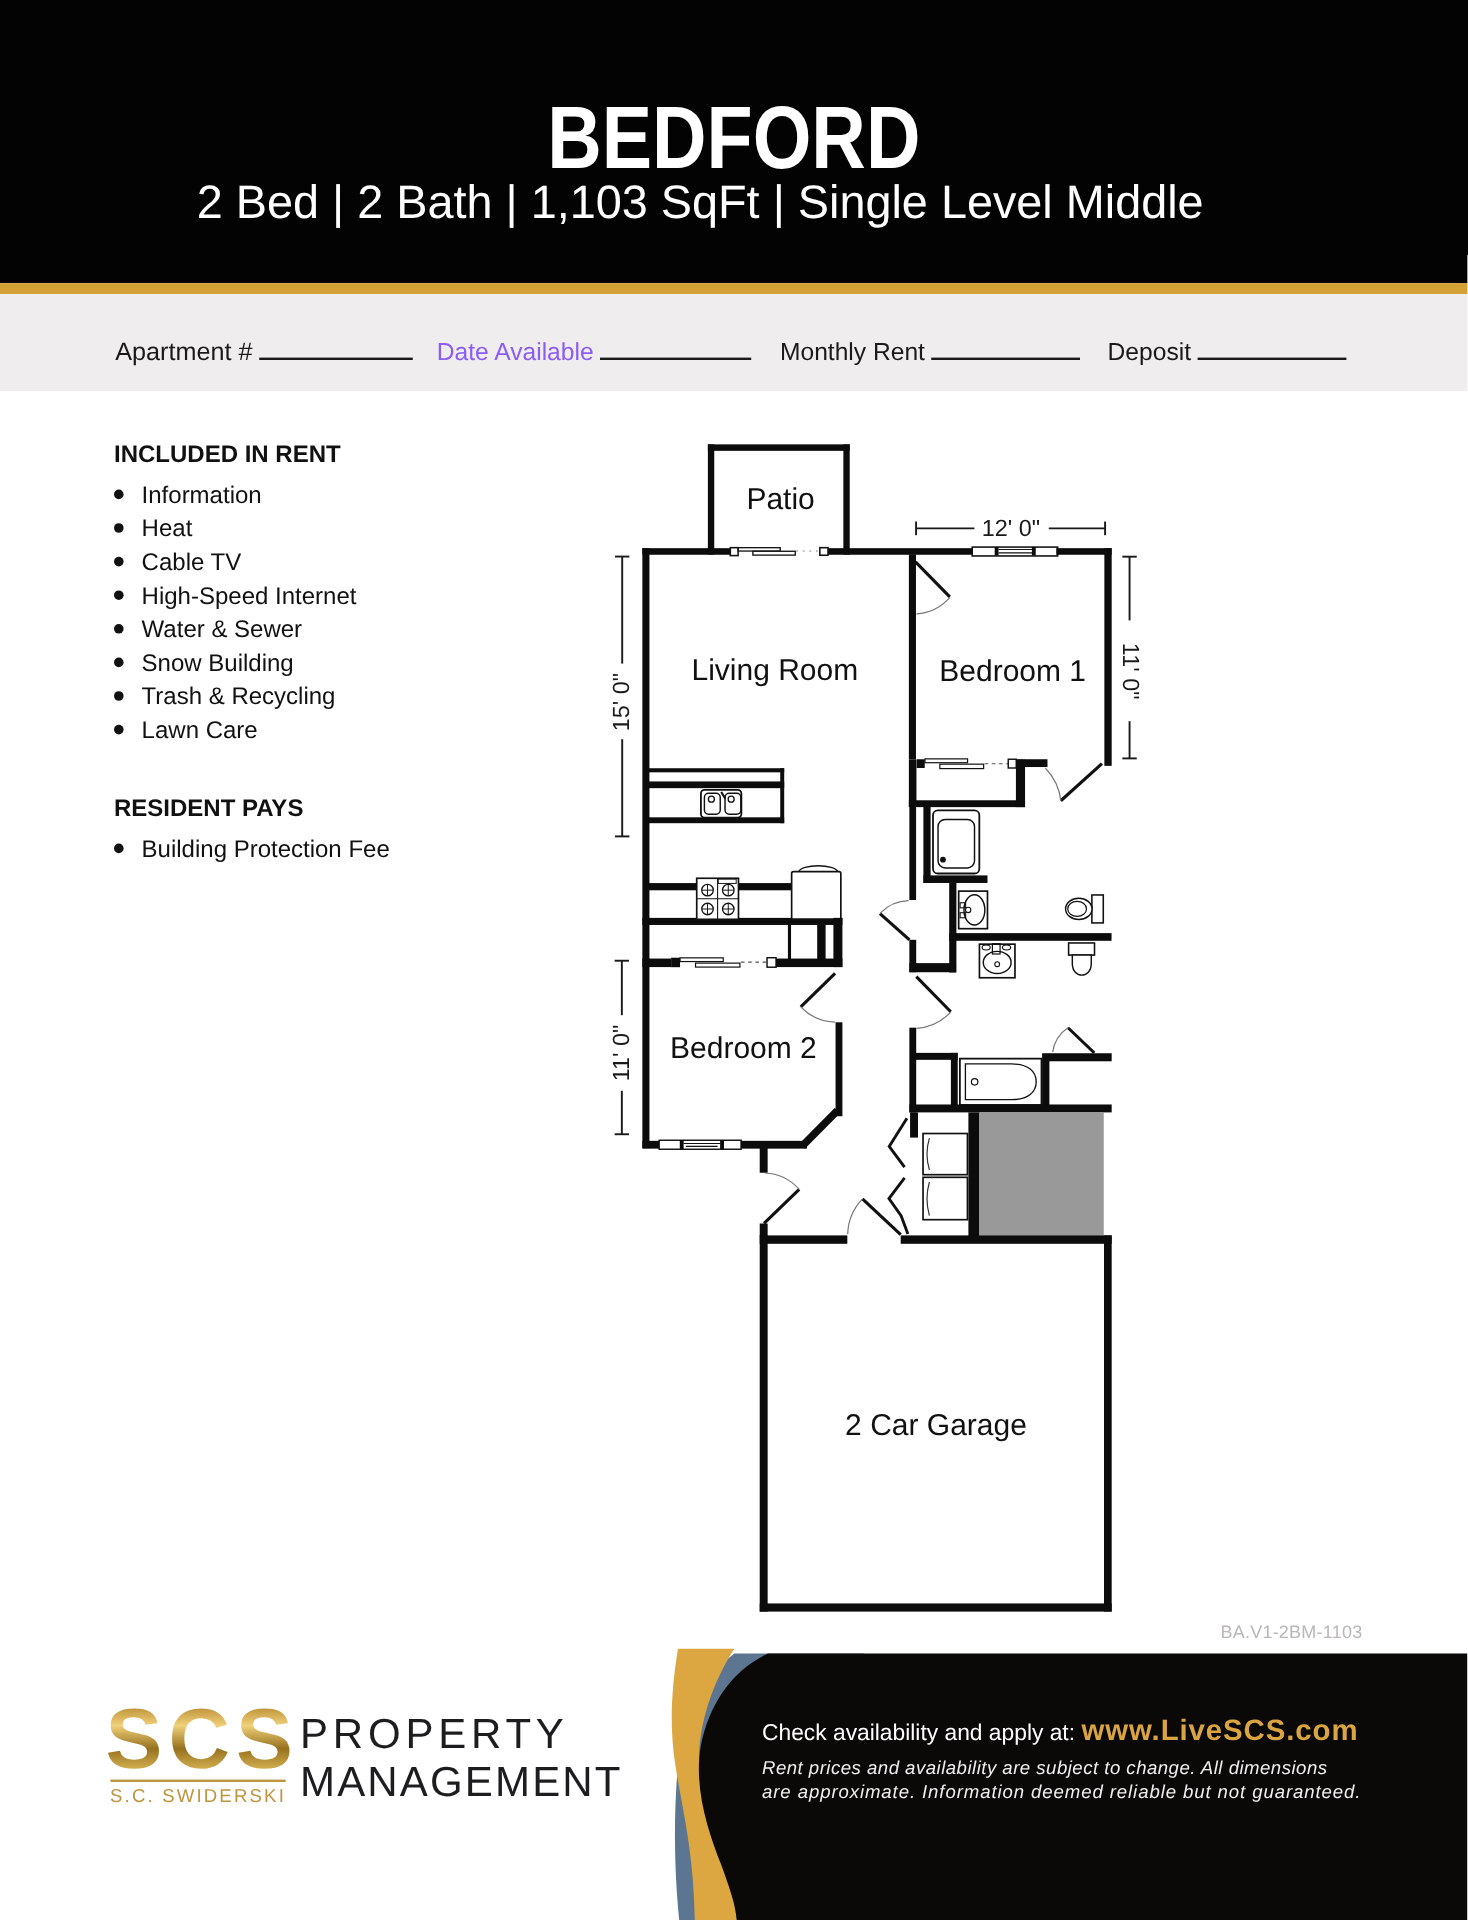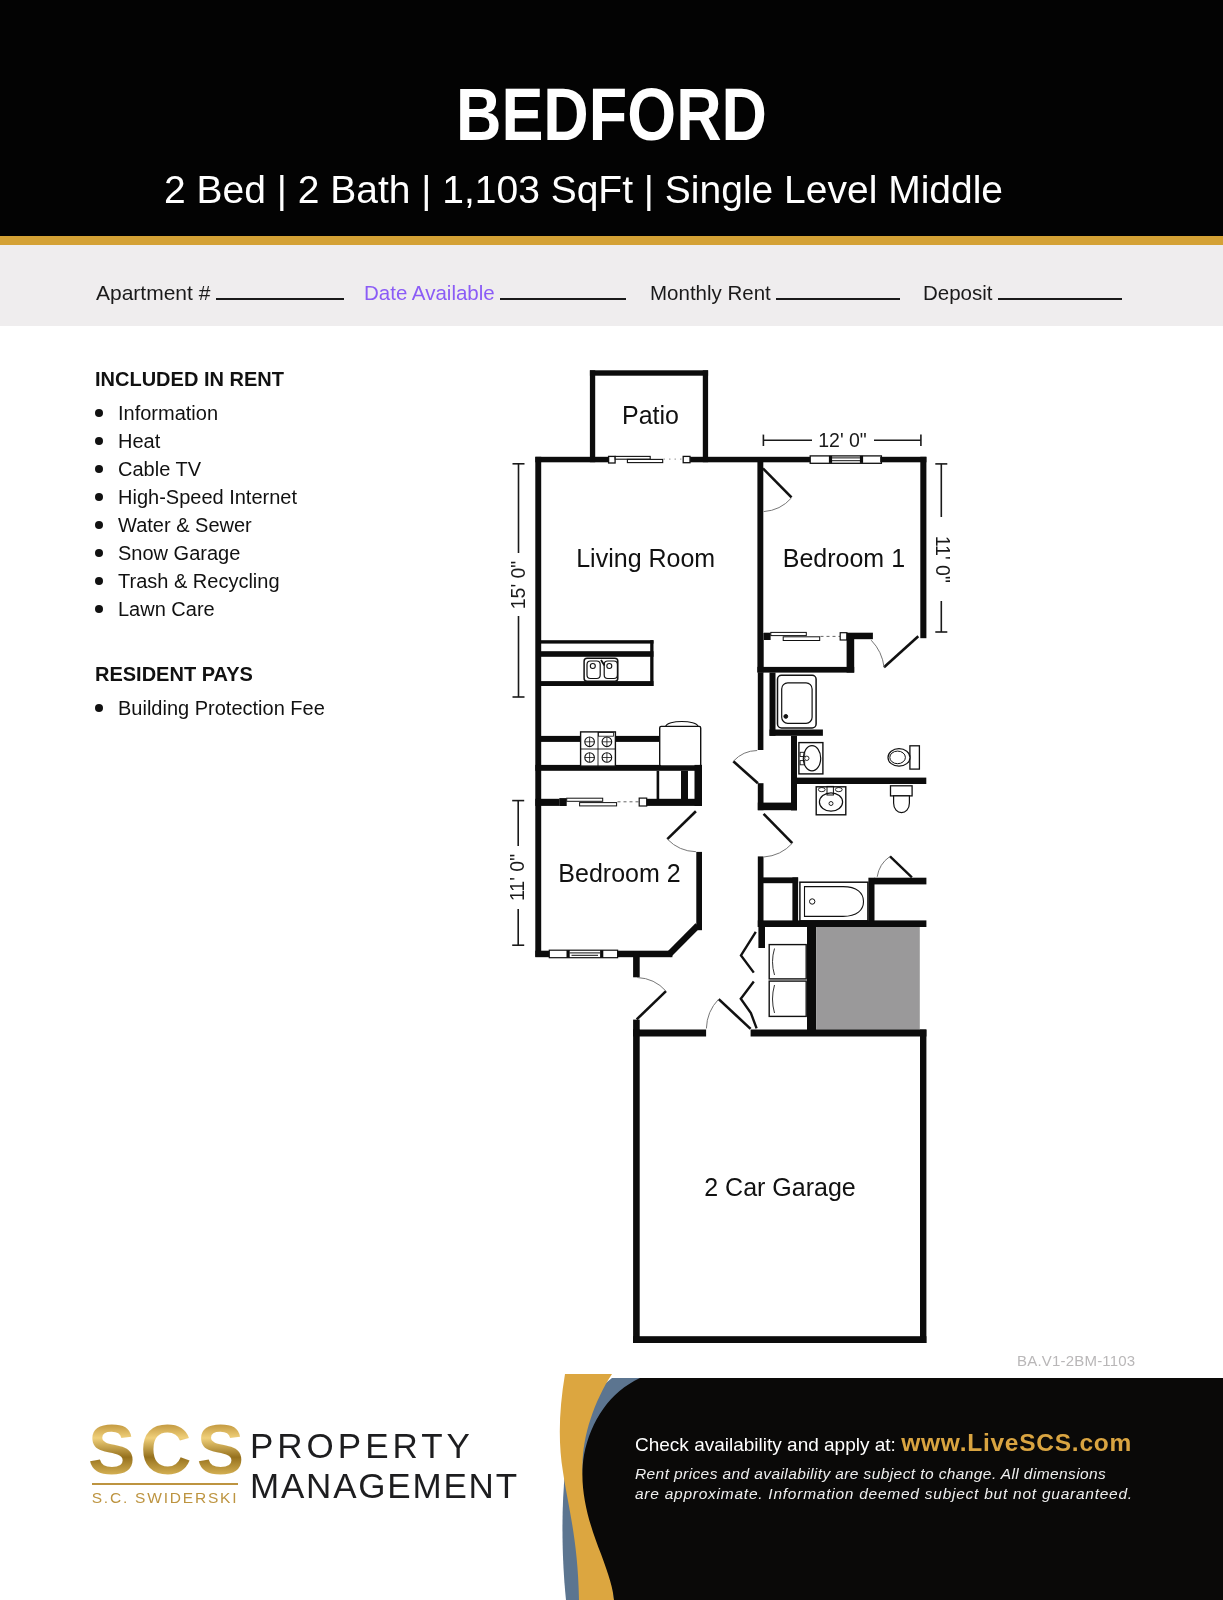--- a/index.html
+++ b/index.html
@@ -7,21 +7,21 @@
        font-family:"Liberation Sans", sans-serif;overflow:hidden;}
   .abs{position:absolute;}
 </style>
 </head>
 <body>
 
 <div class="abs" style="left:0;top:0;width:1223px;height:236px;background:#030303;"></div>
 
 <div class="abs" style="left:0;top:72px;width:1223px;text-align:center;color:#fff;font-size:74px;font-weight:bold;letter-spacing:0px;transform:scaleX(0.85);">BEDFORD</div>
 
-<div class="abs" style="left:0;top:168px;width:1167px;text-align:center;color:#fff;font-size:39px;font-weight:400;">2 Bed | 2 Bath | 1,103 SqFt | Single Level Middle</div>
+<div class="abs" style="left:0;top:148px;width:1167px;text-align:center;color:#fff;font-size:39px;font-weight:400;">2 Bed | 2 Bath | 1,103 SqFt | Single Level Middle</div>
 
 <div class="abs" style="left:0;top:236px;width:1223px;height:9px;background:#d4a135;"></div>
 
 <div class="abs" style="left:0;top:245px;width:1223px;height:81px;background:#efedee;"></div>
 
 <div class="abs" style="left:96px;top:278px;font-size:21px;color:#1a1a1a;">Apartment #&nbsp;<span style="display:inline-block;width:128px;border-bottom:2px solid #1a1a1a;height:20px;"></span></div>
 
 <div class="abs" style="left:364px;top:278px;font-size:20.5px;color:#8b5cf6;">Date Available&nbsp;<span style="display:inline-block;width:126px;border-bottom:2px solid #1a1a1a;height:20px;"></span></div>
 
 <div class="abs" style="left:650px;top:278px;font-size:20.5px;color:#1a1a1a;">Monthly Rent&nbsp;<span style="display:inline-block;width:124px;border-bottom:2px solid #1a1a1a;height:20px;"></span></div>
@@ -29,21 +29,21 @@
 <div class="abs" style="left:923px;top:278px;font-size:20.5px;color:#1a1a1a;">Deposit&nbsp;<span style="display:inline-block;width:124px;border-bottom:2px solid #1a1a1a;height:20px;"></span></div>
 
 <div class="abs" style="left:95px;top:368px;font-size:20px;font-weight:bold;color:#111;">INCLUDED IN RENT</div>
 
 <div class="abs" style="left:95px;top:402px;font-size:20px;color:#111;">
   <div style="height:28px;"><span style="display:inline-block;width:8px;height:8px;border-radius:50%;background:#111;vertical-align:3px;"></span><span style="padding-left:15px;">Information</span></div>
   <div style="height:28px;"><span style="display:inline-block;width:8px;height:8px;border-radius:50%;background:#111;vertical-align:3px;"></span><span style="padding-left:15px;">Heat</span></div>
   <div style="height:28px;"><span style="display:inline-block;width:8px;height:8px;border-radius:50%;background:#111;vertical-align:3px;"></span><span style="padding-left:15px;">Cable TV</span></div>
   <div style="height:28px;"><span style="display:inline-block;width:8px;height:8px;border-radius:50%;background:#111;vertical-align:3px;"></span><span style="padding-left:15px;">High-Speed Internet</span></div>
   <div style="height:28px;"><span style="display:inline-block;width:8px;height:8px;border-radius:50%;background:#111;vertical-align:3px;"></span><span style="padding-left:15px;text-align:center;">Water &amp; Sewer</span></div>
-  <div style="height:28px;"><span style="display:inline-block;width:8px;height:8px;border-radius:50%;background:#111;vertical-align:3px;"></span><span style="padding-left:15px;">Snow Garage</span></div>
+  <div style="height:28px;"><span style="display:inline-block;width:8px;height:8px;border-radius:50%;background:#111;vertical-align:3px;"></span><span style="padding-left:15px;">Snow Building</span></div>
   <div style="height:28px;"><span style="display:inline-block;width:8px;height:8px;border-radius:50%;background:#111;vertical-align:3px;"></span><span style="padding-left:15px;">Trash &amp; Recycling</span></div>
   <div style="height:28px;"><span style="display:inline-block;width:8px;height:8px;border-radius:50%;background:#111;vertical-align:3px;"></span><span style="padding-left:15px;">Lawn Care</span></div>
 </div>
 
 <div class="abs" style="left:95px;top:663px;font-size:20px;font-weight:bold;color:#111;">RESIDENT PAYS</div>
 
 <div class="abs" style="left:95px;top:697px;font-size:20px;color:#111;">
   <div style="height:28px;"><span style="display:inline-block;width:8px;height:8px;border-radius:50%;background:#111;vertical-align:3px;"></span><span style="padding-left:15px;">Building Protection Fee</span></div>
 </div>
 
@@ -326,13 +326,13 @@
 <div class="abs" style="left:80px;top:1489px;width:170px;text-align:center;font-size:15.5px;letter-spacing:1.8px;color:#bd9440;white-space:nowrap;">S.C. SWIDERSKI</div>
 
 <div class="abs" style="left:250px;top:1426px;font-size:35px;letter-spacing:4px;color:#1d1d1f;">PROPERTY</div>
 
 <div class="abs" style="left:250px;top:1466px;font-size:35px;letter-spacing:1.8px;color:#1d1d1f;">MANAGEMENT</div>
 
 <div class="abs" style="left:635px;top:1429px;font-size:19px;color:#ffffff;">Check availability and apply at: <span style="color:#d9a441;font-weight:bold;font-size:24.5px;letter-spacing:0.75px;">www.LiveSCS.com</span></div>
 
 <div class="abs" style="left:635px;top:1465px;font-size:15.5px;font-style:italic;color:#efefef;letter-spacing:0.4px;">Rent prices and availability are subject to change. All dimensions</div>
 
-<div class="abs" style="left:635px;top:1485px;font-size:15.5px;font-style:italic;color:#efefef;letter-spacing:0.75px;">are approximate. Information deemed subject but not guaranteed.</div>
+<div class="abs" style="left:635px;top:1485px;font-size:15.5px;font-style:italic;color:#efefef;letter-spacing:0.75px;">are approximate. Information deemed reliable but not guaranteed.</div>
 
 </body></html>

